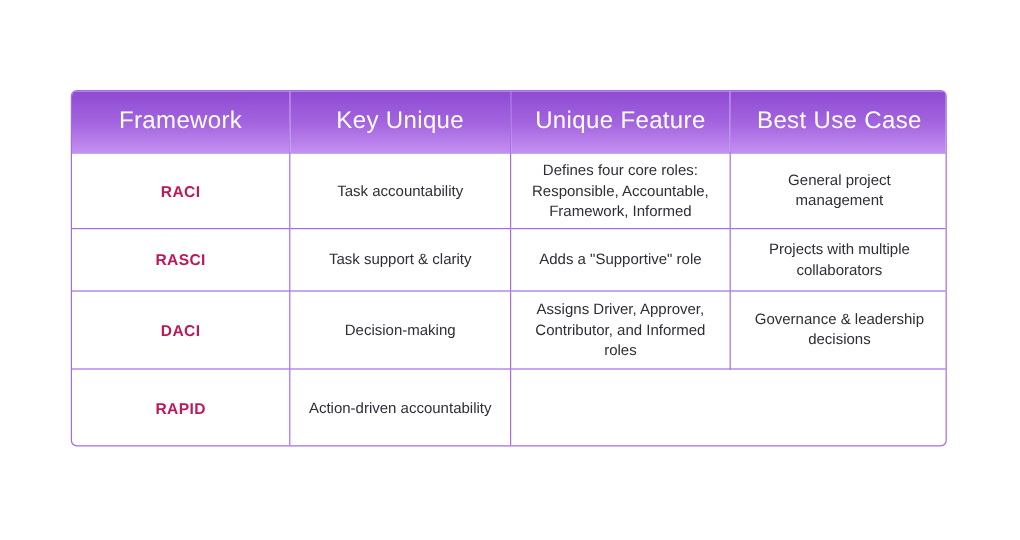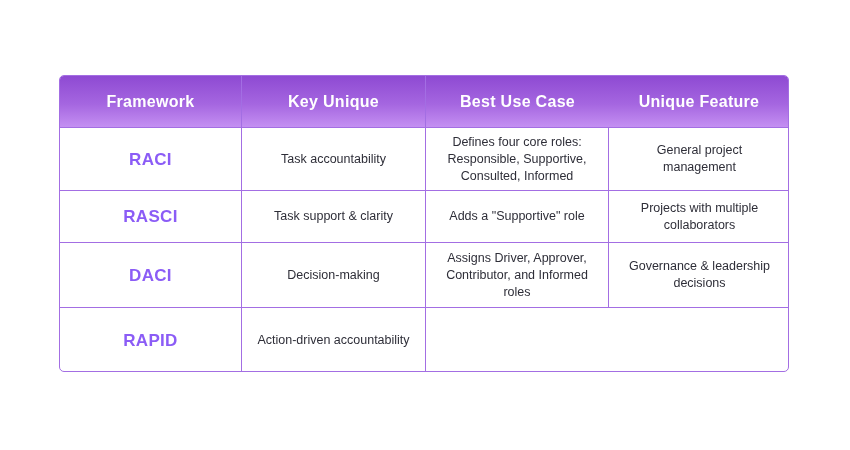--- a/index.html
+++ b/index.html
@@ -36,45 +36,45 @@
     padding: 4px 10px;
     font-size: 12.5px;
     line-height: 17px;
     color: #2e2e38;
   }
   .cell.last-col { border-right: none; }
   .cell.last-row { border-bottom: none; }
   .header-cell {
     background: linear-gradient(180deg, #8e4ad2 0%, #a566e0 55%, #c48ff2 100%);
     color: #ffffff;
-    font-weight: 700;
-    font-size: 16px;
+    font-weight: 400;
+    font-size: 20px;
     letter-spacing: 0.3px;
   }
   .framework-cell {
     font-weight: 700;
-    font-size: 17px;
-    color: #8b5cf6;
+    font-size: 13px;
+    color: #be185d;
     letter-spacing: 0.3px;
   }
 </style>
 </head>
 <body>
 
 <div class="canvas">
   <div class="framework-table">
 
     <div class="cell header-cell">Framework</div>
     <div class="cell header-cell">Key Unique</div>
+    <div class="cell header-cell">Unique Feature</div>
     <div class="cell header-cell last-col">Best Use Case</div>
-    <div class="cell header-cell">Unique Feature</div>
 
     <div class="cell framework-cell">RACI</div>
     <div class="cell">Task accountability</div>
-    <div class="cell">Defines four core roles: Responsible, Supportive, Consulted, Informed</div>
+    <div class="cell">Defines four core roles: Responsible, Accountable, Framework, Informed</div>
     <div class="cell last-col">General project management</div>
 
     <div class="cell framework-cell">RASCI</div>
     <div class="cell">Task support &amp; clarity</div>
     <div class="cell">Adds a "Supportive" role</div>
     <div class="cell last-col">Projects with multiple collaborators</div>
 
     <div class="cell framework-cell">DACI</div>
     <div class="cell">Decision-making</div>
     <div class="cell">Assigns Driver, Approver, Contributor, and Informed roles</div>

